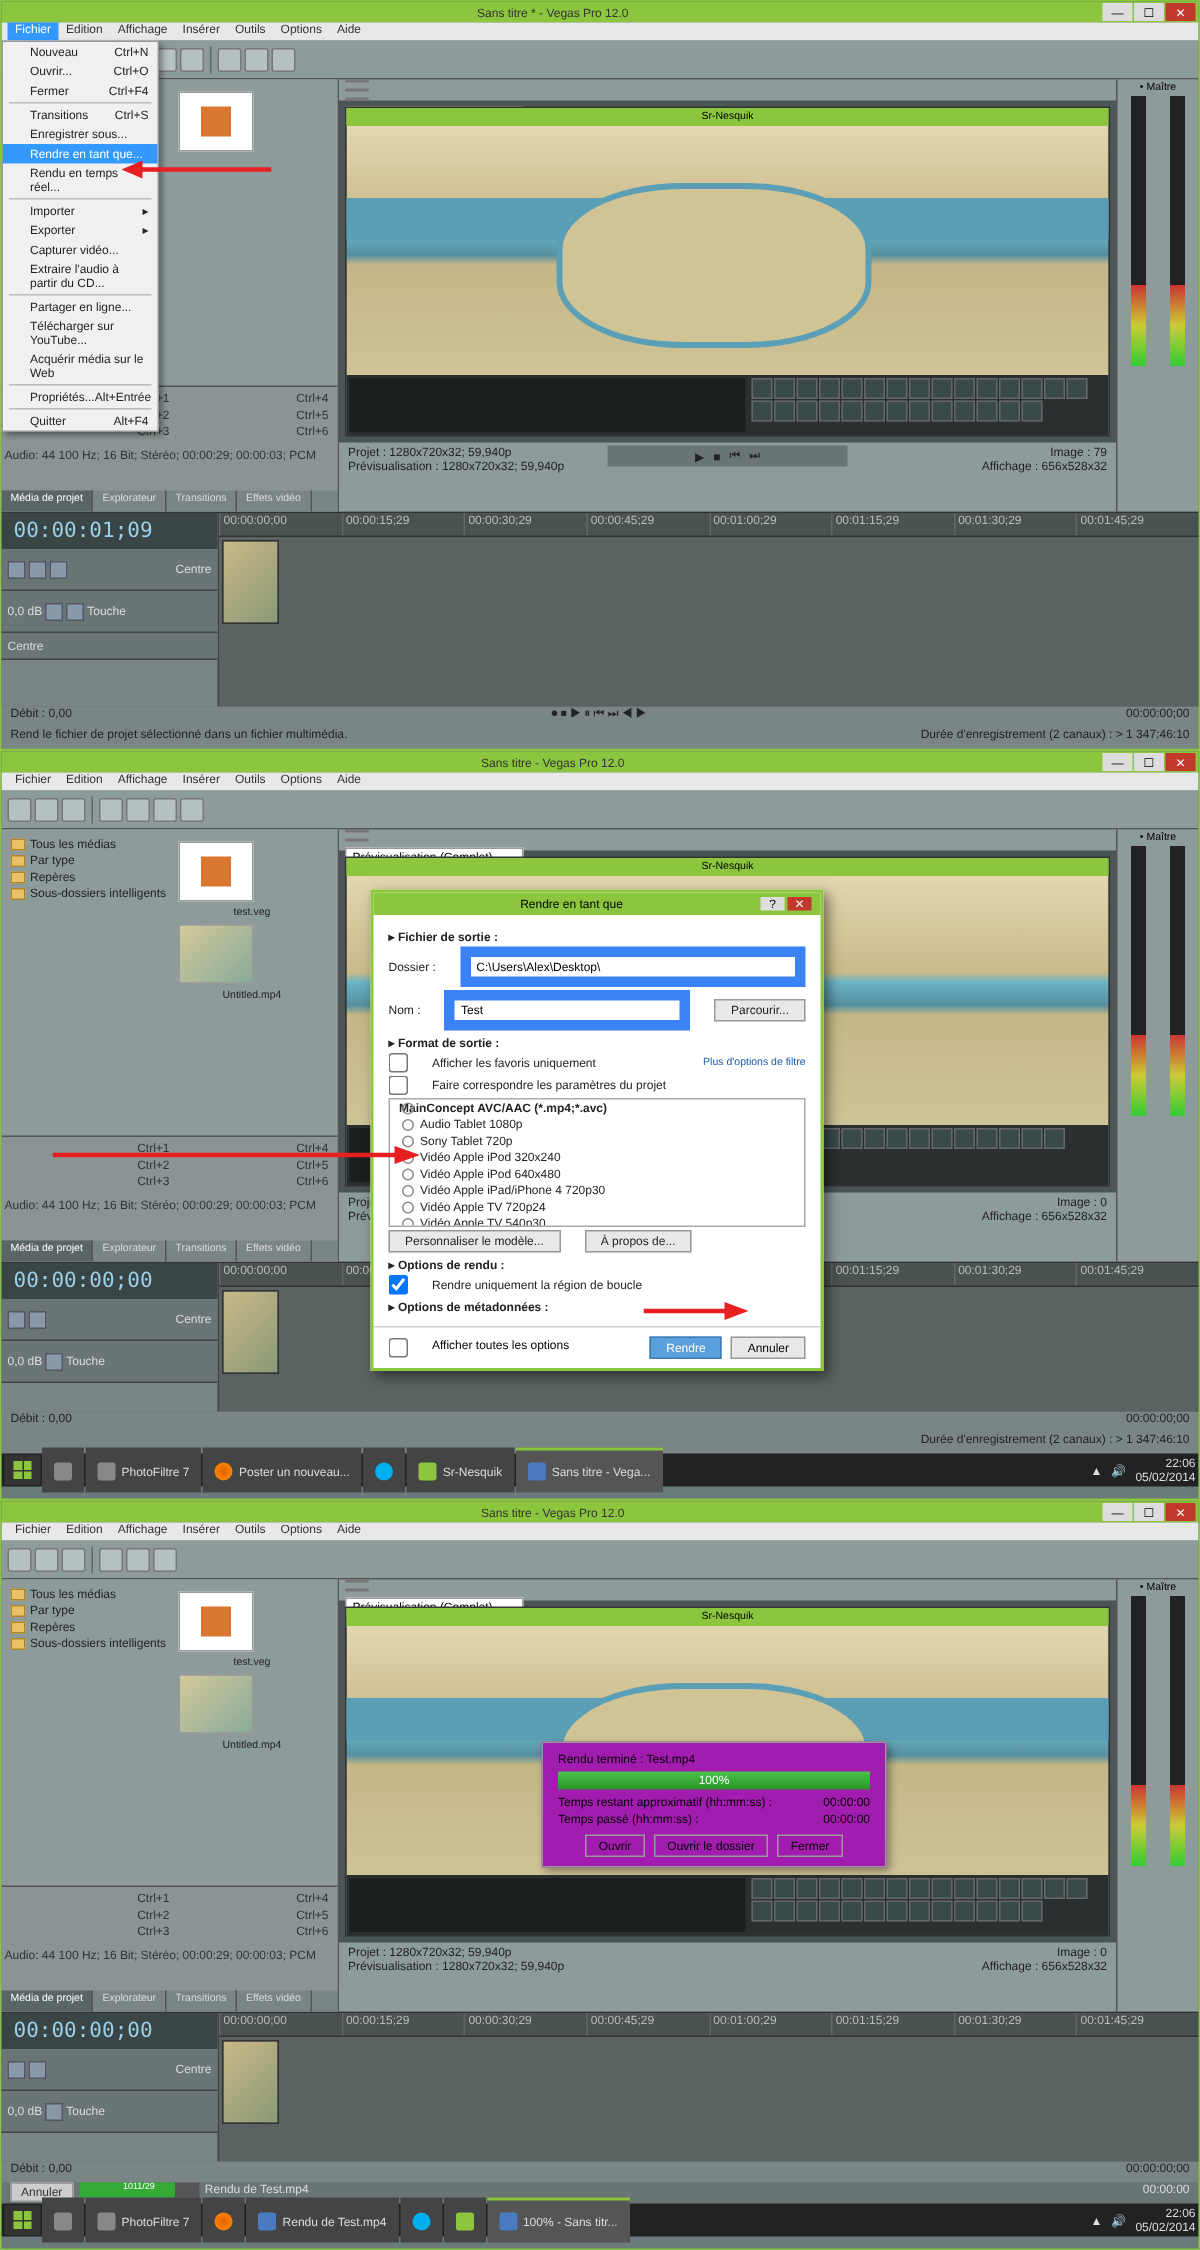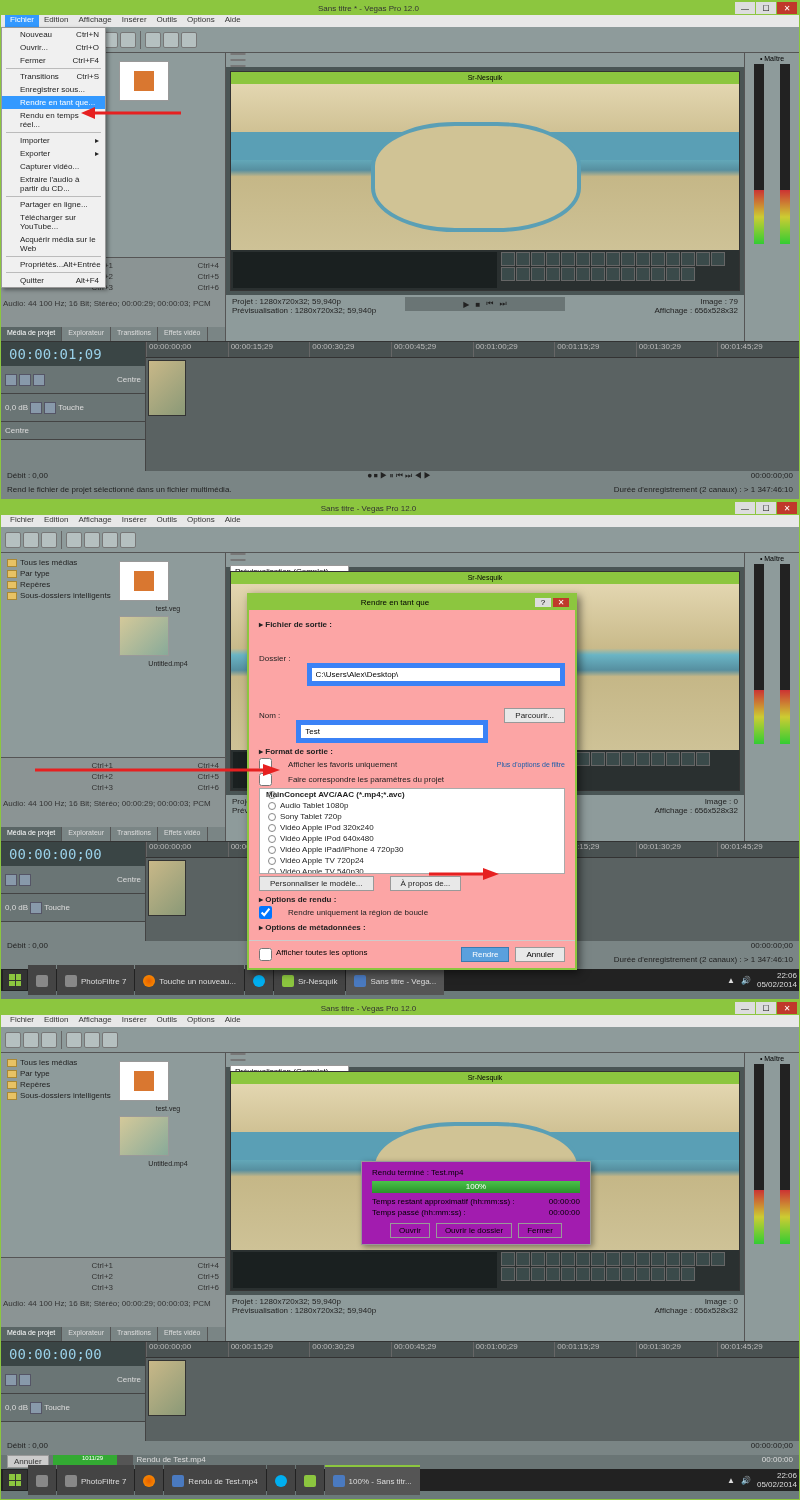--- a/index.html
+++ b/index.html
@@ -69,36 +69,36 @@
 
 .dropdown { position:absolute; top:26px; left:0; width:105px; background:#f0f0f0; border:1px solid #999; box-shadow:2px 2px 4px rgba(0,0,0,.4); z-index:10; font-size:8px; }
 .dropdown .mi { padding:2px 6px 2px 18px; display:flex; justify-content:space-between; color:#222; position:relative; }
 .dropdown .mi.hl { background:#3399ff; color:#fff; }
 .dropdown .mi.sub::after { content:'▸'; }
 .dropdown hr { border:none; border-top:1px solid #bbb; margin:1px 4px; }
 .arrow { position:absolute; z-index:20; pointer-events:none; }
 .arrowline { stroke:#e62020; stroke-width:3; fill:none; }
 .arrowhead { fill:#e62020; }
 
-.dlg { position:absolute; left:246px; top:92px; width:330px; background:#fca5a5; border:2px solid #8cc63f; z-index:15; box-shadow:3px 3px 8px rgba(0,0,0,.5); }
+.dlg { position:absolute; left:246px; top:92px; width:302px; background:#ffffff; border:2px solid #8cc63f; z-index:15; box-shadow:3px 3px 8px rgba(0,0,0,.5); }
 .dlg .dlgtitle { background:#8cc63f; padding:3px 6px; font-size:9px; display:flex; }
 .dlg .dlgtitle span:first-child { flex:1; text-align:center; }
 .dlg .dlgx { width:16px; background:#c0392b; color:#fff; text-align:center; margin-left:2px; }
 .dlg .dlgq { width:16px; background:#ddd; text-align:center; }
 .dlg .body { padding:6px 10px; font-size:8px; color:#222; }
 .dlg .sect { font-weight:bold; margin:4px 0 2px; }
 .dlg .row { display:flex; gap:16px; margin:2px 0; align-items:center; }
-.dlg input[type=text] { flex:1; border:5px solid #3b82f6; padding:2px 4px; background:#fff; font-size:8px;margin-top:32px; }
+.dlg input[type=text] { flex:1; border:7px solid #3b82f6; padding:2px 4px; background:#fff; font-size:8px; }
 .dlg .btn { padding:2px 10px; background:#e8e8e8; border:1px solid #999; font-size:8px; cursor:pointer; }
 .dlg .btn.primary { background:#5aa0dd; color:#fff; border-color:#3a7ab0; }
 .dlg .listbox { border:1px solid #aaa; background:#fff; height:86px; overflow:hidden; margin:2px 0; }
 .dlg .li { padding:1px 4px 1px 20px; font-size:8px; position:relative; }
 .dlg .li::before { content:''; position:absolute; left:8px; top:2px; width:6px; height:6px; border:1px solid #888; border-radius:50%; }
 .dlg .footer { display:flex; justify-content:flex-end; gap:6px; padding:6px 10px; border-top:1px solid #ccc; align-items:center; }
-.dlg .footer .chk { margin-right:auto; display:flex; gap:4px;justify-content:flex-end; }
+.dlg .footer .chk { margin-right:auto; display:flex; gap:16px;justify-content:flex-end; }
 .dlg .link { color:#1a5dab; text-align:right; font-size:7px; }
 
 .dlg2 { position:absolute; left:360px; top:160px; width:230px; background:#a21caf; border:1px solid #999; z-index:15; box-shadow:2px 2px 6px rgba(0,0,0,.4); padding:6px 10px; font-size:8px; }
 .pbar { height:12px; background:linear-gradient(180deg,#4ac24a,#2a922a); color:#fff; text-align:center; font-size:8px; line-height:12px; margin:4px 0; }
 .dlg2 .row2 { display:flex; justify-content:space-between; margin:2px 0; }
 .dlg2 .btns { display:flex; justify-content:center; gap:6px; margin-top:6px; }
 .tree { float:left; width:110px; }
 .island { position:absolute; border-radius:40%; }
 .river { position:absolute; background:#5a9fb5; }
 </style>
@@ -605,21 +605,21 @@
       </div>
     <div class="task">
         <div class="ico"></div>
       </div>
     <div class="task">
         <div class="ico"></div>
         <span>PhotoFiltre 7</span>
       </div>
     <div class="task ff">
         <div class="ico"></div>
-        <span>Touche un nouveau...</span>
+        <span>Poster un nouveau...</span>
       </div>
     <div class="task skype">
         <div class="ico"></div>
       </div>
     <div class="task">
         <div class="ico" style="background:#8cc63f"></div>
         <span>Sr-Nesquik</span>
       </div>
     <div class="task active">
         <div class="ico" style="background:#4a7ac0"></div>

